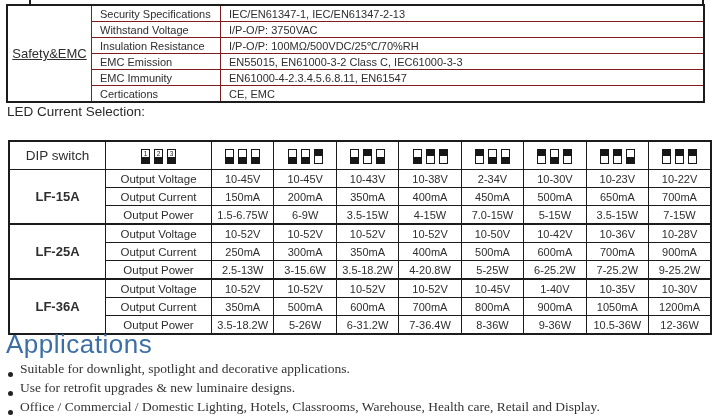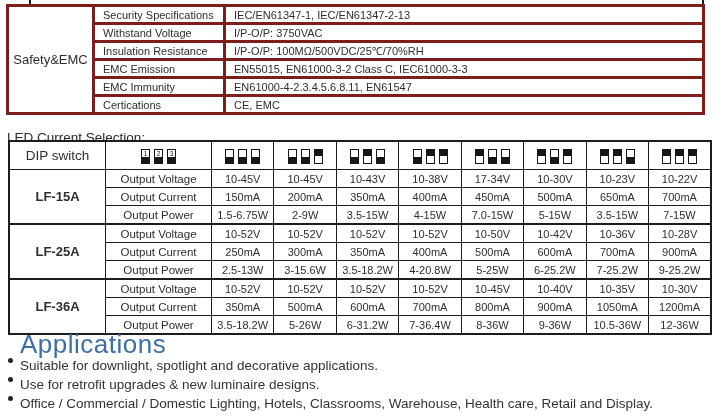--- a/index.html
+++ b/index.html
@@ -12,31 +12,31 @@
   .sliver{position:absolute;top:0;height:5px;width:2px;background:#1c1c1c;}
   .sliver.left{left:29px;}
   .sliver.right{left:702px;}
 
   
   .safety-table{
     position:absolute;left:6px;top:4px;width:699px;
     border-collapse:collapse;border:2px solid #1c1c1c;table-layout:fixed;
   }
   .safety-table td{
-    border:3px solid #7f1d1d;height:15px;font-size:11px;
+    border:1px solid #7f1d1d;height:15px;font-size:11px;
     padding:0 8px;white-space:nowrap;overflow:hidden;
   }
   .safety-table td.group{
-    width:79px;text-align:center;font-size:13px;padding:8px 2px;
+    width:79px;text-align:center;font-size:13px;padding:8px 2px;text-decoration:underline;
   }
   .safety-table td.spec-name{width:112px;}
   .safety-table td.spec-value{}
 
   
-  .led-heading{position:absolute;left:7px;top:130px;font-size:13.5px;color:#2a2a2a;}
+  .led-heading{position:absolute;left:7px;top:104px;font-size:13.5px;color:#2a2a2a;}
   .dip-table{
     position:absolute;left:8px;top:140px;width:704px;
     border-collapse:collapse;border:2px solid #1c1c1c;table-layout:fixed;
   }
   .dip-table th,.dip-table td{border:1px solid #1c1c1c;overflow:hidden;white-space:nowrap;}
   .dip-table th{height:25px;font-weight:normal;}
   .dip-table .corner{width:93px;font-size:13.5px;}
   .dip-table .param-col{width:103px;}
   .dip-table td{height:15px;text-align:center;}
   .dip-table td.model-cell{font-size:13px;font-weight:bold;}
@@ -49,23 +49,23 @@
   .sw{position:relative;width:9px;height:15px;background:#171717;display:inline-block;}
   .sw .toggle{
     position:absolute;left:1px;width:7px;height:7px;background:#ffffff;
     font-size:6.5px;line-height:7px;text-align:center;color:#171717;
     font-family:"Liberation Sans", sans-serif;
   }
   .sw.up .toggle{top:1px;}
   .sw.down .toggle{bottom:1px;}
 
   
-  .apps-heading{position:absolute;left:20px;top:329px;font-size:26px;letter-spacing:0.5px;}
+  .apps-heading{position:absolute;left:6px;top:329px;font-size:26px;letter-spacing:0.5px;}
   .bullets{position:absolute;left:8px;top:358px;}
-  .bullet-line{display:flex;align-items:flex-start;height:19px;font-size:13.5px;color:#333;}
+  .bullet-line{display:flex;align-items:flex-end;height:19px;font-size:13.5px;color:#333;font-family:Liberation Serif, serif;}
   .dot{width:5px;height:5px;border-radius:50%;background:#222;margin-right:7px;flex:0 0 auto;}
 </style>
 </head>
 <body>
 
 <div class="sliver left"></div>
 <div class="sliver right"></div>
 
 <table class="safety-table">
   <tbody>
@@ -207,40 +207,40 @@
   </thead>
   <tbody id="dip-body">
 
   <tr>
         <td rowspan="3" class="model-cell">LF-15A</td>
         <td class="param-cell">Output Voltage</td>
         <td class="val-cell">10-45V</td>
         <td class="val-cell">10-45V</td>
         <td class="val-cell">10-43V</td>
         <td class="val-cell">10-38V</td>
-        <td class="val-cell">17-34V</td>
+        <td class="val-cell">2-34V</td>
         <td class="val-cell">10-30V</td>
         <td class="val-cell">10-23V</td>
         <td class="val-cell">10-22V</td>
       </tr>
       <tr>
         <td class="param-cell">Output Current</td>
         <td class="val-cell">150mA</td>
         <td class="val-cell">200mA</td>
         <td class="val-cell">350mA</td>
         <td class="val-cell">400mA</td>
         <td class="val-cell">450mA</td>
         <td class="val-cell">500mA</td>
         <td class="val-cell">650mA</td>
         <td class="val-cell">700mA</td>
       </tr>
       <tr>
         <td class="param-cell">Output Power</td>
         <td class="val-cell">1.5-6.75W</td>
-        <td class="val-cell">2-9W</td>
+        <td class="val-cell">6-9W</td>
         <td class="val-cell">3.5-15W</td>
         <td class="val-cell">4-15W</td>
         <td class="val-cell">7.0-15W</td>
         <td class="val-cell">5-15W</td>
         <td class="val-cell">3.5-15W</td>
         <td class="val-cell">7-15W</td>
       </tr>
       <tr class="group-start">
         <td rowspan="3" class="model-cell">LF-25A</td>
         <td class="param-cell">Output Voltage</td>
@@ -276,21 +276,21 @@
         <td class="val-cell">9-25.2W</td>
       </tr>
       <tr class="group-start">
         <td rowspan="3" class="model-cell">LF-36A</td>
         <td class="param-cell">Output Voltage</td>
         <td class="val-cell">10-52V</td>
         <td class="val-cell">10-52V</td>
         <td class="val-cell">10-52V</td>
         <td class="val-cell">10-52V</td>
         <td class="val-cell">10-45V</td>
-        <td class="val-cell">10-40V</td>
+        <td class="val-cell">1-40V</td>
         <td class="val-cell">10-35V</td>
         <td class="val-cell">10-30V</td>
       </tr>
       <tr>
         <td class="param-cell">Output Current</td>
         <td class="val-cell">350mA</td>
         <td class="val-cell">500mA</td>
         <td class="val-cell">600mA</td>
         <td class="val-cell">700mA</td>
         <td class="val-cell">800mA</td>

